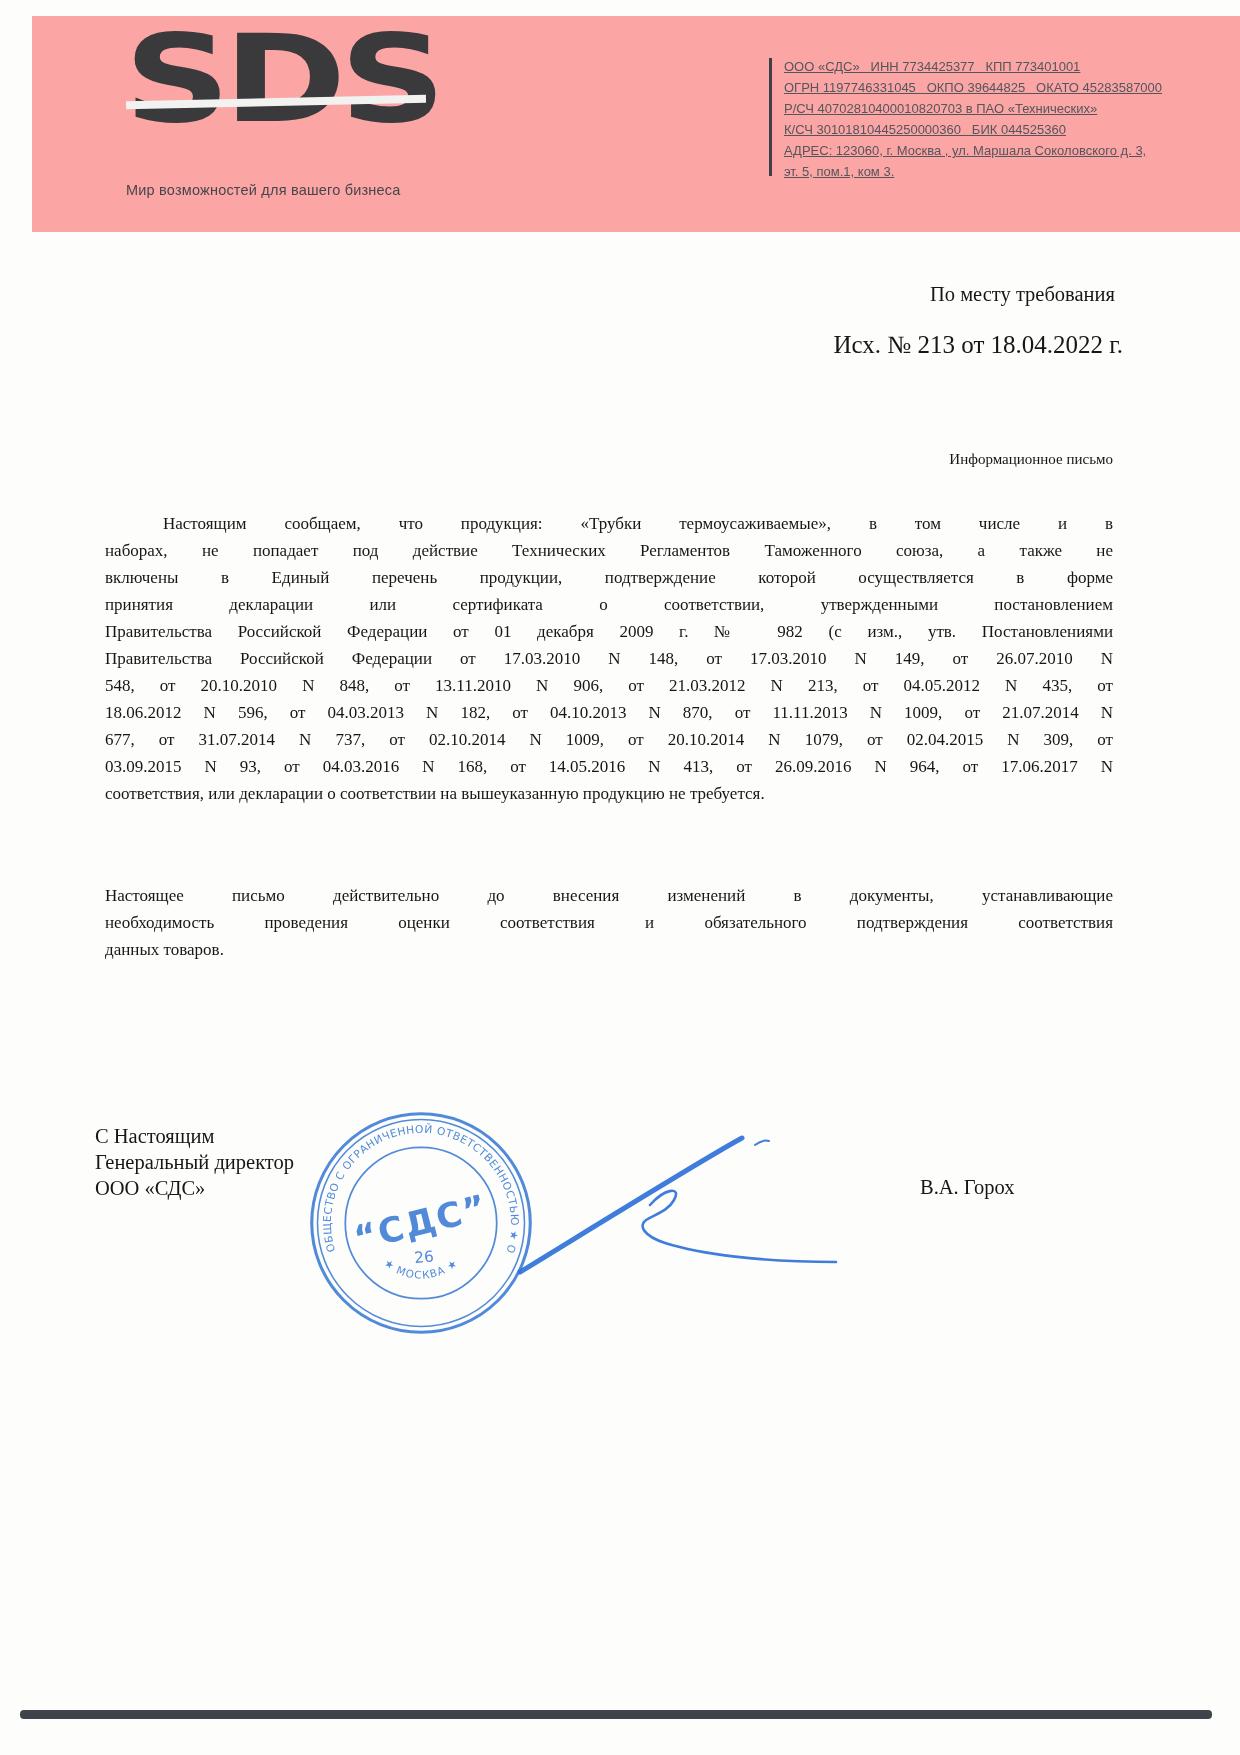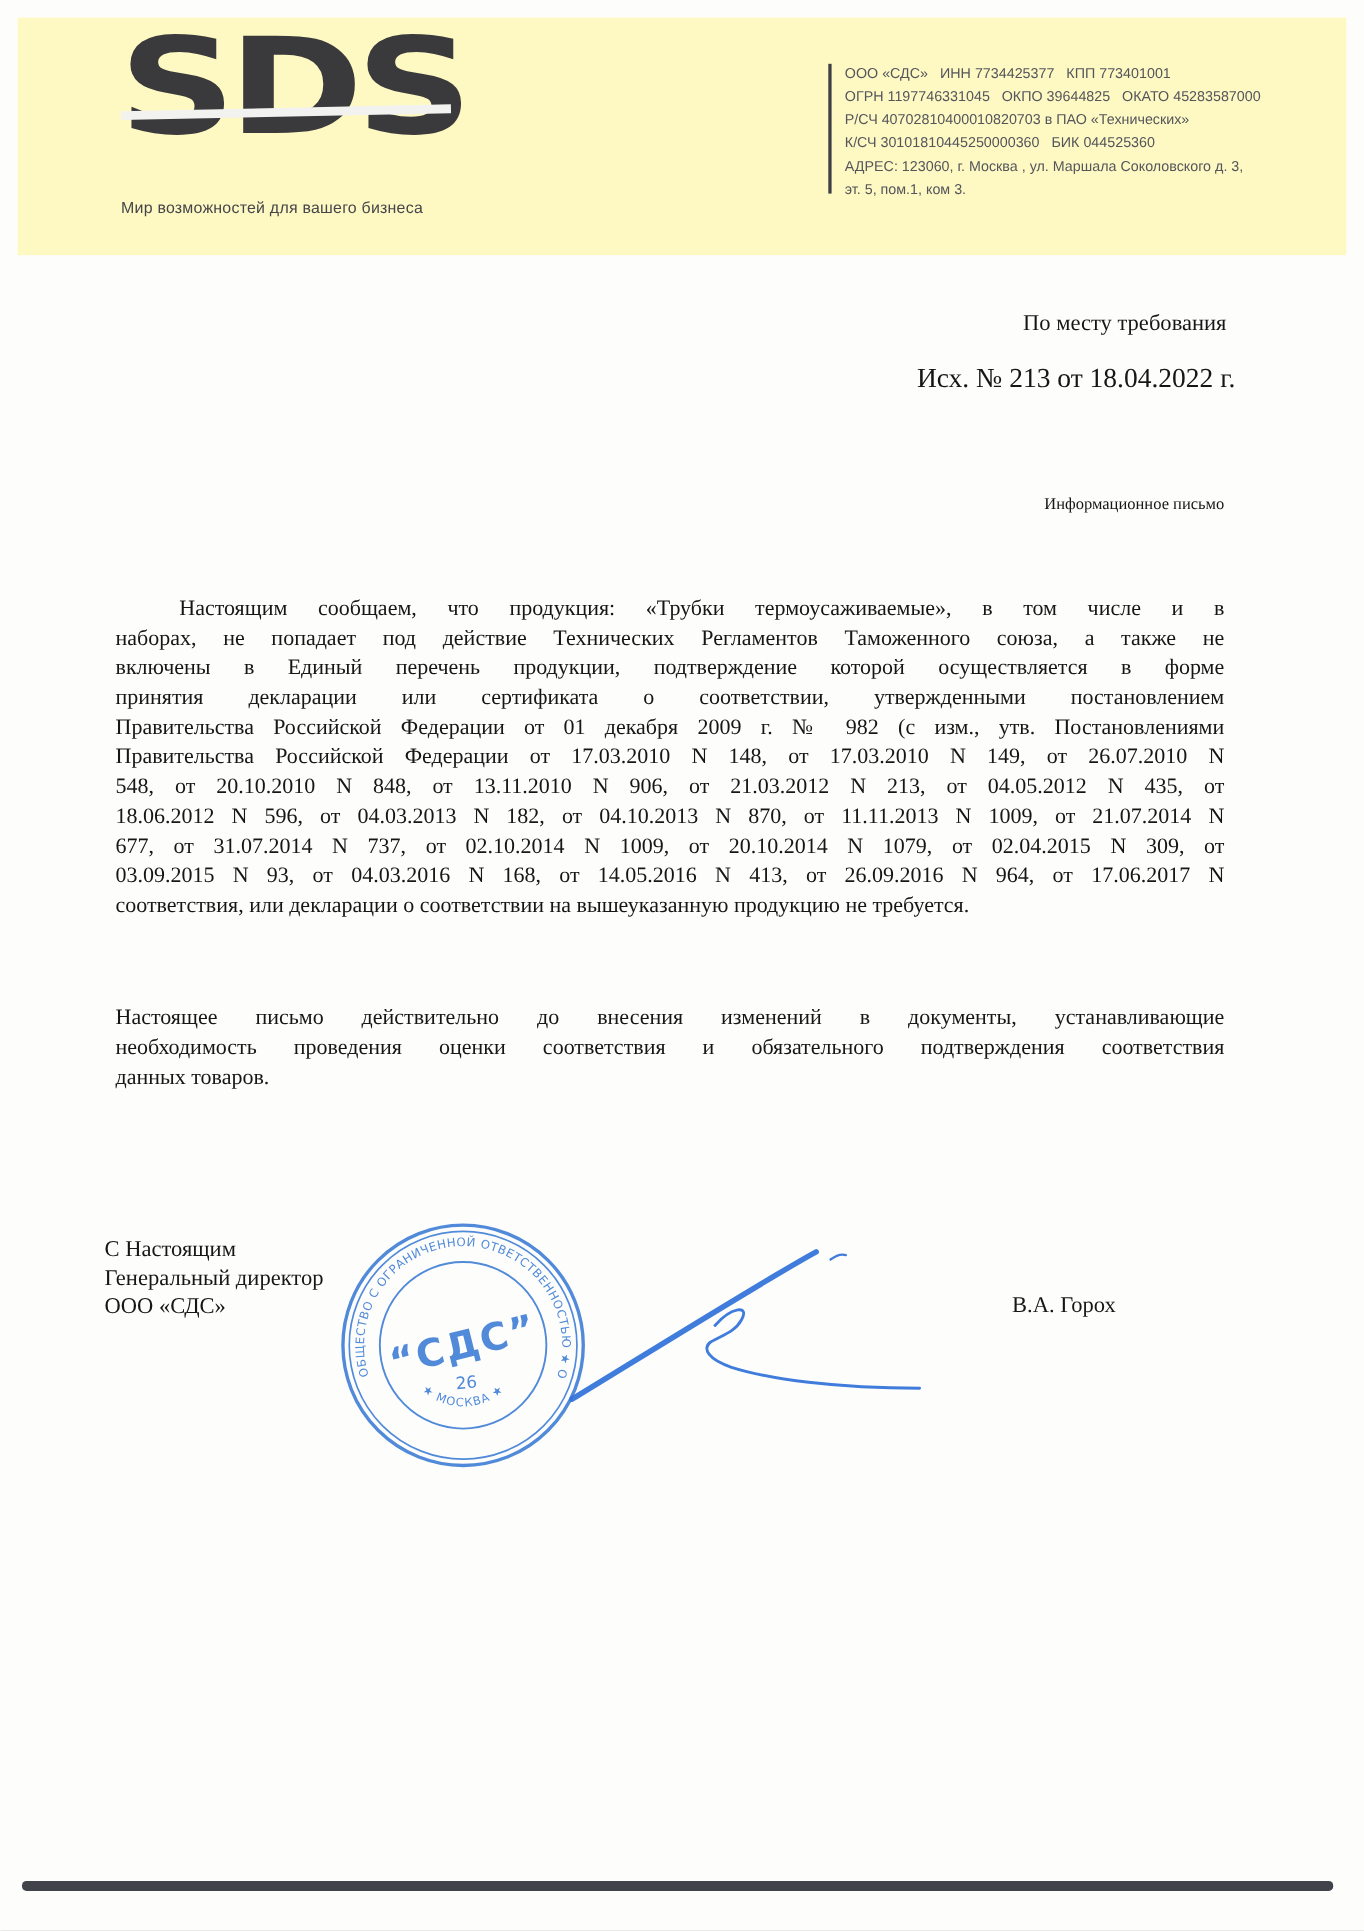--- a/index.html
+++ b/index.html
@@ -2,44 +2,44 @@
 <html><head>
 <meta charset="utf-8">
 <style>
   html,body{margin:0;padding:0;background:#e8e8e8;}
   .page{
     position:relative;width:1240px;height:1755px;background:#fdfdfc;
     font-family:"Liberation Serif", serif;color:#161616;overflow:hidden;
     box-shadow:0 0 6px rgba(0,0,0,.2);
   }
   
-  .header-band{position:absolute;left:16px;top:16px;width:1208px;height:216px;background:#fef9c3;}
+  .header-band{position:absolute;left:32px;top:16px;width:1208px;height:216px;background:#fca5a5;}
   .logo{position:absolute;left:92px;top:20px;width:320px;height:180px;}
   .logo-text{
     position:absolute;left:0;top:-18px;
     font-family:"DejaVu Sans", sans-serif;font-weight:900;font-size:148px;
     letter-spacing:-7px;color:#3a393b;line-height:1;transform:scaleY(.82);transform-origin:top left;
   }
   .logo-stripe{position:absolute;left:2px;top:62px;width:300px;height:8px;background:#f2f2f0;transform:rotate(-1.2deg);}
   .tagline{
     position:absolute;left:2px;top:146px;width:320px;
     font-family:"Liberation Sans", sans-serif;font-size:14.5px;color:#46464a;letter-spacing:.2px;
   }
   .details-divider{position:absolute;left:737px;top:42px;width:3px;height:118px;background:#3d4147;}
   .company-details{
     position:absolute;left:752px;top:40px;width:400px;
     font-family:"Liberation Sans", sans-serif;font-size:13px;line-height:21px;color:#54565c;
   }
-  .company-details div{white-space:pre;}
+  .company-details div{white-space:pre;text-decoration:underline;}
   
   .recipient{position:absolute;right:125px;top:283px;font-size:20.5px;}
   .ref-line{position:absolute;right:117px;top:331px;font-size:25px;}
   .title{position:absolute;left:105px;top:451px;width:1008px;text-align:right;font-size:15px;}
   
-  .para{position:absolute;left:105px;width:1008px;font-size:20px;line-height:27px;margin-top:30px;}
+  .para{position:absolute;left:105px;width:1008px;font-size:17px;line-height:27px;}
   .para1{top:510px;}
   .para2{top:882px;}
   .jline{text-align:justify;text-align-last:justify;}
   .jlast{text-align:justify;text-align-last:left;}
   .indent1{text-indent:58px;}
   
   .sig-block{position:absolute;left:95px;top:1123px;font-size:20.5px;line-height:26px;}
   .signer-name{position:absolute;left:920px;top:1176px;font-size:20.5px;}
   .stamp{position:absolute;left:306px;top:1108px;width:230px;height:230px;opacity:.88;}
   .signature-svg{position:absolute;left:460px;top:1090px;width:420px;height:210px;opacity:.92;}

